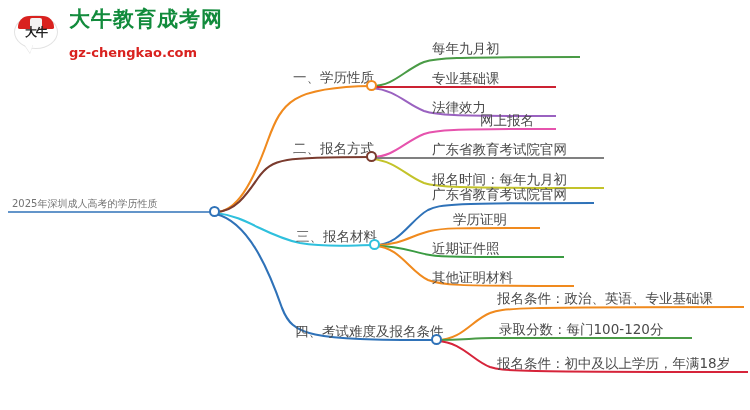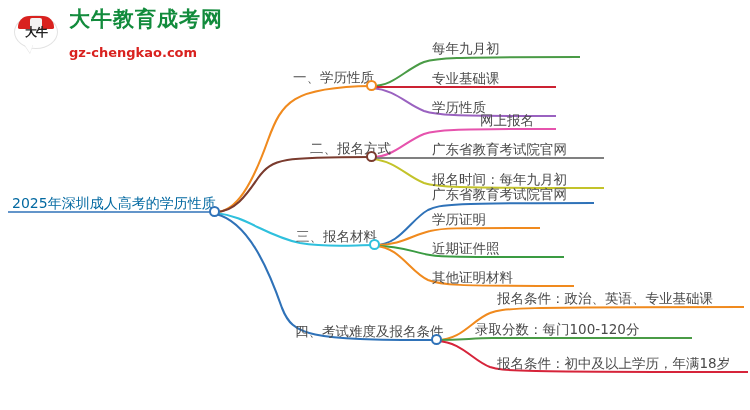--- a/index.html
+++ b/index.html
@@ -125,22 +125,22 @@
   }
 
   .node-label {
     position: absolute;
     white-space: nowrap;
     font-family: "DejaVu Sans", sans-serif;
     color: #4a4a4a;
     line-height: 17px;
   }
   .root-label {
-    font-size: 14px;
-    color: #0369a1;
+    font-size: 10px;
+    color: #737373;
   }
   .branch-label {
     font-size: 13.5px;
     color: #4a4a4a;
     margin-left: 10px;
   }
   .leaf-label {
     font-size: 13.5px;
     color: #4a4a4a;
   }
@@ -203,37 +203,37 @@
   </svg>
 
   <div class="node-label root-label" style="left:12px; top:195px;">2025年深圳成人高考的学历性质</div>
   <div class="node-dot" style="left:209px; top:206px; border-color:#2f72b8;"></div>
 
   <div class="node-label branch-label" style="left:283px; top:69px;">一、学历性质</div>
   <div class="node-dot" style="left:366px; top:80px; border-color:#f08a1e;"></div>
 
   <div class="node-label leaf-label" style="left:432px; top:40px;">每年九月初</div>
   <div class="node-label leaf-label" style="left:432px; top:70px;">专业基础课</div>
-  <div class="node-label leaf-label" style="left:432px; top:99px;">学历性质</div>
-
-  <div class="node-label branch-label" style="left:300px; top:140px;">二、报名方式</div>
+  <div class="node-label leaf-label" style="left:432px; top:99px;">法律效力</div>
+
+  <div class="node-label branch-label" style="left:283px; top:140px;">二、报名方式</div>
   <div class="node-dot" style="left:366px; top:151px; border-color:#7a3b2e;"></div>
 
   <div class="node-label leaf-label" style="left:432px; top:112px;margin-left:48px;">网上报名</div>
   <div class="node-label leaf-label" style="left:432px; top:171px;">报名时间：每年九月初</div>
   <div class="node-label leaf-label" style="left:432px; top:141px;">广东省教育考试院官网</div>
 
   <div class="node-label branch-label" style="left:286px; top:228px;">三、报名材料</div>
   <div class="node-dot" style="left:369px; top:239px; border-color:#2fc0dd;"></div>
 
   <div class="node-label leaf-label" style="left:432px; top:186px;">广东省教育考试院官网</div>
-  <div class="node-label leaf-label" style="left:432px; top:211px;">学历证明</div>
+  <div class="node-label leaf-label" style="left:453px; top:211px;">学历证明</div>
   <div class="node-label leaf-label" style="left:432px; top:240px;">近期证件照</div>
   <div class="node-label branch-label" style="left:285px; top:323px;">四、考试难度及报名条件</div>
 
   <div class="node-label leaf-label" style="left:432px; top:269px;">其他证明材料</div>
   <div class="node-dot" style="left:431px; top:334px; border-color:#2f72b8;"></div>
 
   <div class="node-label leaf-label" style="left:497px; top:290px;">报名条件：政治、英语、专业基础课</div>
-  <div class="node-label leaf-label" style="left:475px; top:321px;text-align:center;">录取分数：每门100-120分</div>
+  <div class="node-label leaf-label" style="left:499px; top:321px;text-align:center;">录取分数：每门100-120分</div>
   <div class="node-label leaf-label" style="left:497px; top:355px;">报名条件：初中及以上学历，年满18岁</div>
 
 </div>
 
 </body></html>

